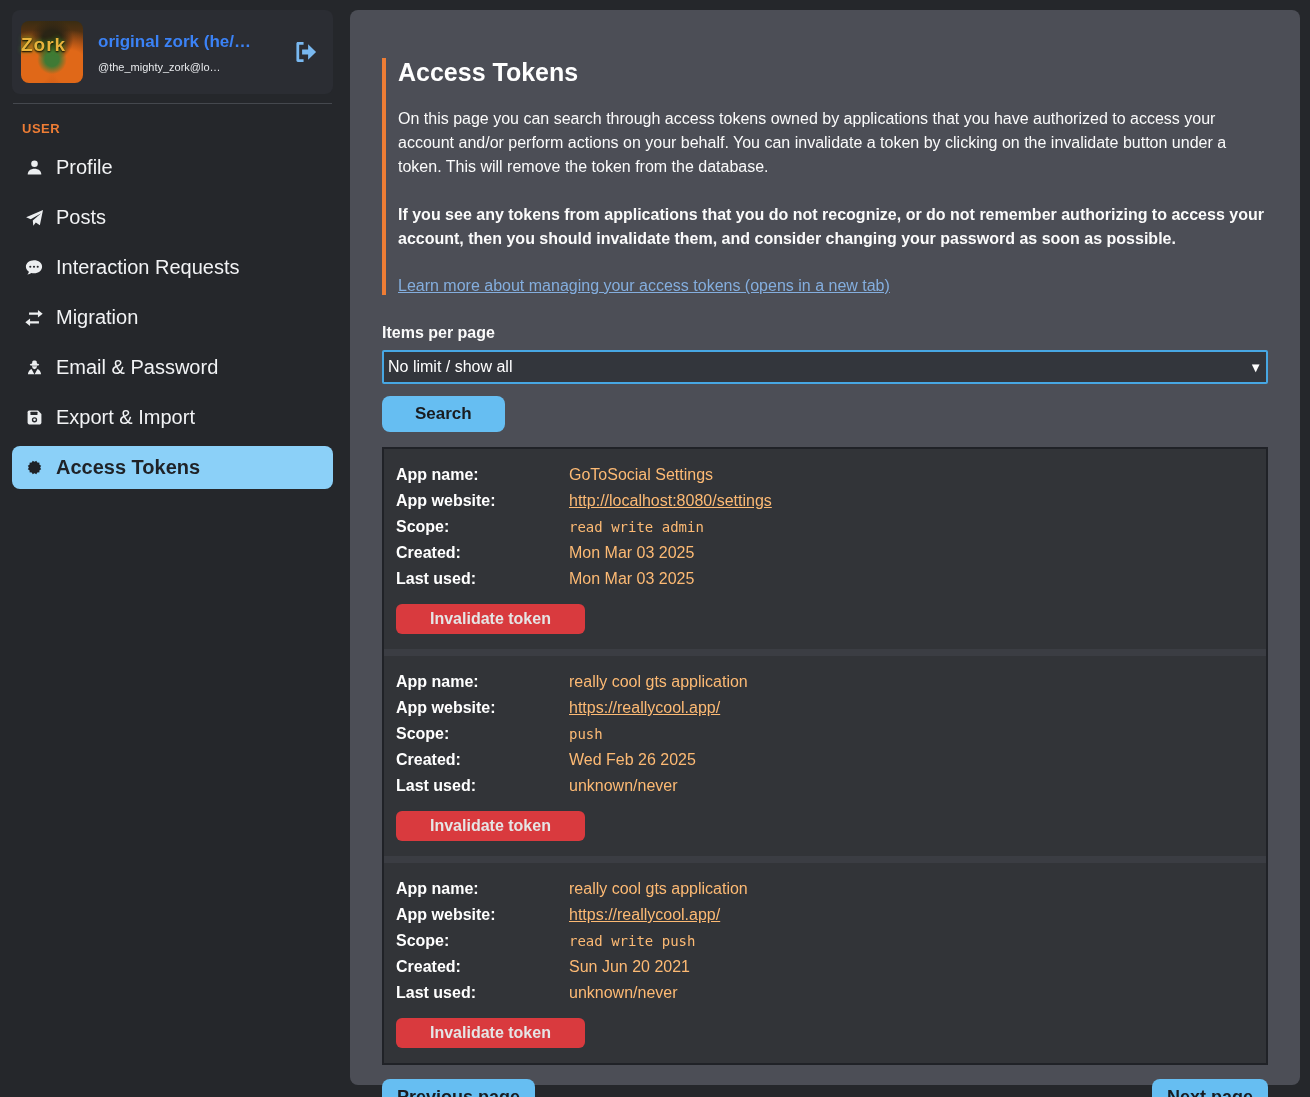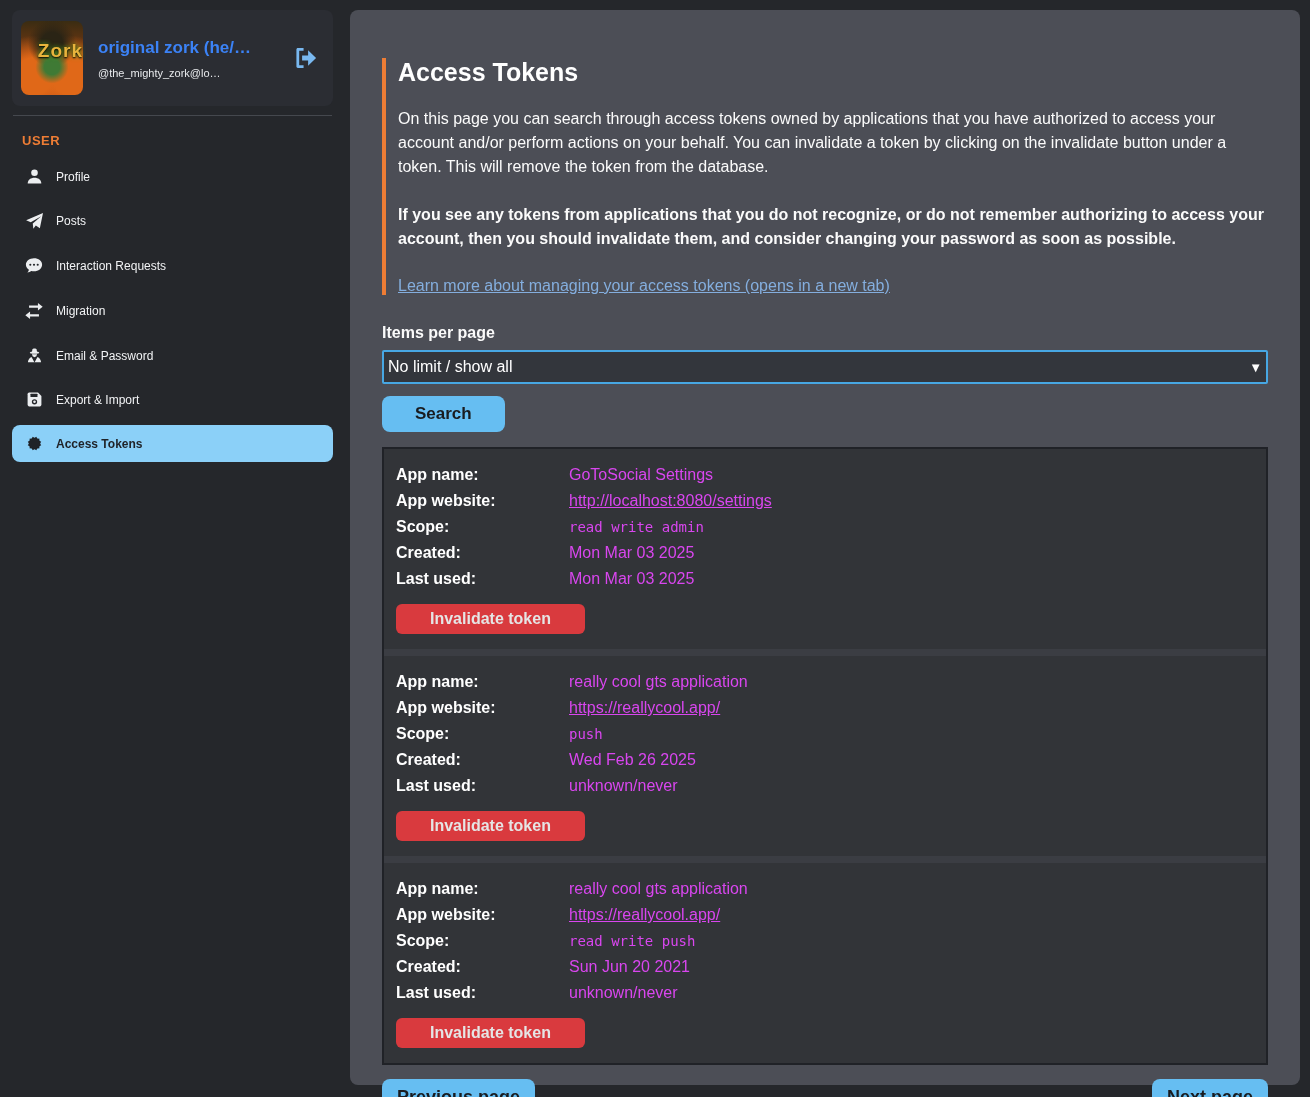--- a/index.html
+++ b/index.html
@@ -12,29 +12,29 @@
     display:flex;
   }
   
   .sidebar { width:350px; flex:0 0 350px; padding:10px 17px 0 12px; }
   .user-card {
     background: var(--card-bg, #2b2d33);
     border-radius:8px; padding:11px 14px 11px 9px;
     display:flex; align-items:center; gap:15px;
   }
   .avatar {
-    width:62px; height:74px; border-radius:8px; flex:0 0 62px;
+    width:62px; height:62px; border-radius:8px; flex:0 0 62px;
     background:
       radial-gradient(circle at 50% 62%, #3f7a35 0 14%, rgba(63,122,53,0) 30%),
       radial-gradient(circle at 50% 30%, #2a2415 0 18%, rgba(42,36,21,0) 40%),
       radial-gradient(circle at 20% 75%, #e06818 0 25%, rgba(224,104,24,0) 55%),
       radial-gradient(circle at 80% 75%, #e06818 0 25%, rgba(224,104,24,0) 55%),
       radial-gradient(circle at 50% 95%, #8a2c10 0 30%, rgba(138,44,16,0) 60%),
       linear-gradient(180deg, #3a2c12 0%, #7a3a12 45%, #c85c16 100%);
-    position:relative; display:flex; align-items:center; justify-content:flex-end;
+    position:relative; display:flex; align-items:center; justify-content:flex-start;
   }
   .avatar span {
     font-weight:bold; font-size:19px; color:#e8b43c;
     text-shadow:0 1px 2px #000, 0 0 5px #5a2;
     letter-spacing:1px; transform:translateY(-7px);
   }
   .user-meta { min-width:0; flex:1; }
   .user-name {
     font-weight:bold; font-size:17px; color:#3b82f6;
     white-space:nowrap; overflow:hidden;
@@ -49,21 +49,21 @@
     margin:9px 1px 0 1px;
   }
   .section-label {
     color: var(--accent-orange, #ee7d35);
     font-size:13px; font-weight:bold; letter-spacing:.5px;
     margin:17px 0 10px 10px;
   }
   .nav-item {
     display:flex; align-items:center; gap:12px;
     padding:10px 12px; margin-bottom:7px;
-    border-radius:8px; font-size:12px; color:#f2f3f5;
+    border-radius:8px; font-size:20px; color:#f2f3f5;
     cursor:pointer;
   }
   .nav-item .icon { width:20px; display:flex; justify-content:center; color:#eceef0; }
   .nav-item.active {
     background: var(--active-item-bg, #8bd0f8);
     color:#1f2227; font-weight:bold;
   }
   .nav-item.active .icon { color:#1f2227; }
   
   .panel {
@@ -96,21 +96,21 @@
   
   .token-list {
     margin-top:15px;
     background: var(--list-bg, #3b3d43);
     border:2px solid #202227;
     display:flex; flex-direction:column; gap:7px;
   }
   .entry { background: var(--entry-bg, #323438); padding:13px 12px 15px 12px; }
   .row { display:flex; line-height:26px; font-size:16px; }
   .row .k { width:173px; flex:0 0 173px; font-weight:bold; color:#ffffff; }
-  .row .v { color:#d946ef; }
+  .row .v { color:#fdba74; }
   .row .mono { font-family:"DejaVu Sans Mono","Liberation Mono",monospace; font-size:14px; }
   .btn-danger {
     margin-top:12px; background: var(--danger-red, #d93a3e); color:#e5e5e5;
     font-weight:bold; font-size:16px; font-family:inherit;
     border:none; border-radius:6px; padding:6px 34px; cursor:pointer;
   }
   .pagination { margin-top:14px; display:flex; justify-content:space-between; }
   .pagination .btn-blue { margin-top:0; padding:8px 15px; font-size:18px; }
   svg { display:block; }
 </style>

